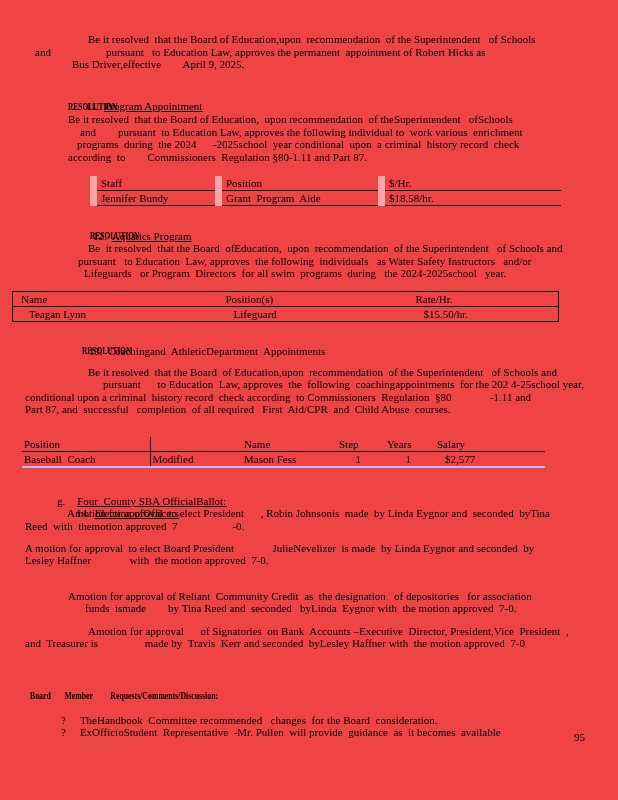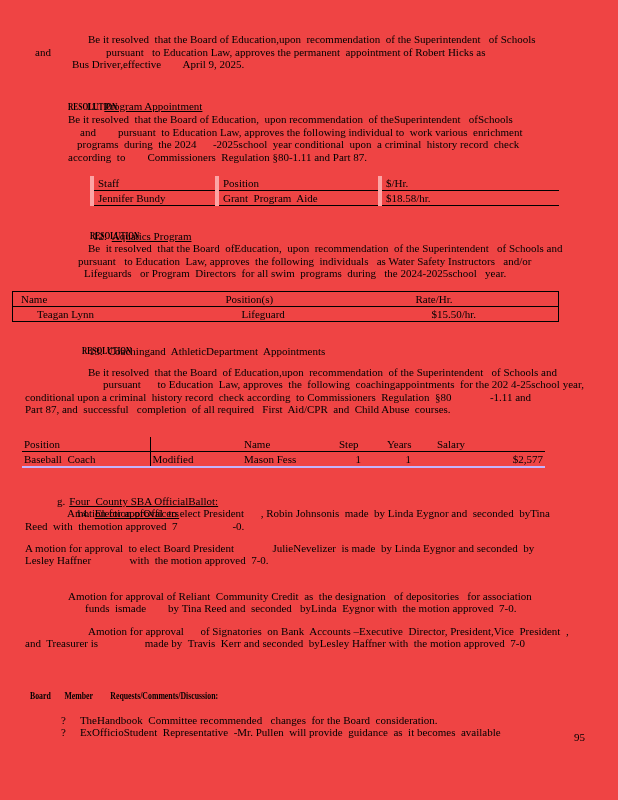--- a/index.html
+++ b/index.html
@@ -10,31 +10,31 @@
   }
   .ln{position:absolute;white-space:pre;line-height:12px;}
   .ln span{white-space:pre;}
   .u{text-decoration:underline;}
   .num{margin-right:5px;}
   .res{font-weight:bold;font-size:9.5px;transform:scaleX(0.78);transform-origin:0 50%;}
   .bcond{font-weight:bold;font-size:9.5px;transform:scaleX(0.82);transform-origin:0 50%;}
   table{position:absolute;border-collapse:collapse;table-layout:fixed;font-size:11px;}
   th,td{font-weight:normal;text-align:left;padding:0 4px;height:14px;overflow:hidden;white-space:pre;}
   
-  #t1 th,#t1 td{border-left:4px solid #fca5a5;border-bottom:1px solid #000;}
+  #t1 th,#t1 td{border-left:7px solid #fca5a5;border-bottom:1px solid #000;}
   
   #t2{border:1px solid #000;}
   #t2 th{border-bottom:1px solid #000;padding-left:8px;}
-  #t2 td{padding-left:24px;}
+  #t2 td{padding-left:16px;}
   
   #t3 th{border-bottom:1px solid #000;padding:0 2px;}
   #t3 td{border-bottom:2px solid #c4b5fd;padding:0 2px;}
   #t3 th:nth-child(2),#t3 td:nth-child(2){border-left:1px solid #000;}
   #t3 td.n{text-align:right;padding-right:24px;}
-  #t3 td.sal{padding-left:10px;text-align:right;}
+  #t3 td.sal{padding-left:10px;}
 </style>
 </head>
 <body>
 
 <div class="page">
 
   <div class="ln" style="top:33px;left:88px">Be it resolved  that the Board of Education,upon  recommendation  of the Superintendent   of Schools</div>
   <div class="ln" style="top:46px;left:35px">and                    pursuant   to Education Law, approves the permanent  appointment of Robert Hicks as</div>
   <div class="ln" style="top:58px;left:72px">Bus Driver,effective        April 9, 2025.</div>
 
@@ -127,21 +127,21 @@
       <td>Modified</td>
       <td>Mason Fess</td>
       <td class="n">1</td>
       <td class="n">1</td>
       <td class="sal">$2,577</td>
     </tr>
   </tbody>
     </table>
 
   <div class="ln" style="top:483px;left:46px">
-    <span>g.</span><span class="u" style="margin-left:4px">Four  County SBA OfficialBallot:</span>
+    <span>g.</span><span class="u" style="margin-left:12px">Four  County SBA OfficialBallot:</span>
   </div>
 
   <div class="ln" style="top:495px;left:65px">
     <span class="num">14.</span><span class="u">Election ofOfficers</span>
   </div>
   <div class="ln" style="top:507px;left:67px">Amotion for approval  to elect President      , Robin Johnsonis  made  by Linda Eygnor and  seconded  byTina</div>
   <div class="ln" style="top:520px;left:25px">Reed  with  themotion approved  7                    -0.</div>
   <div class="ln" style="top:542px;left:25px">A motion for approval  to elect Board President              JulieNevelizer  is made  by Linda Eygnor and seconded  by</div>
   <div class="ln" style="top:554px;left:25px">Lesley Haffner              with  the motion approved  7-0.</div>
 

